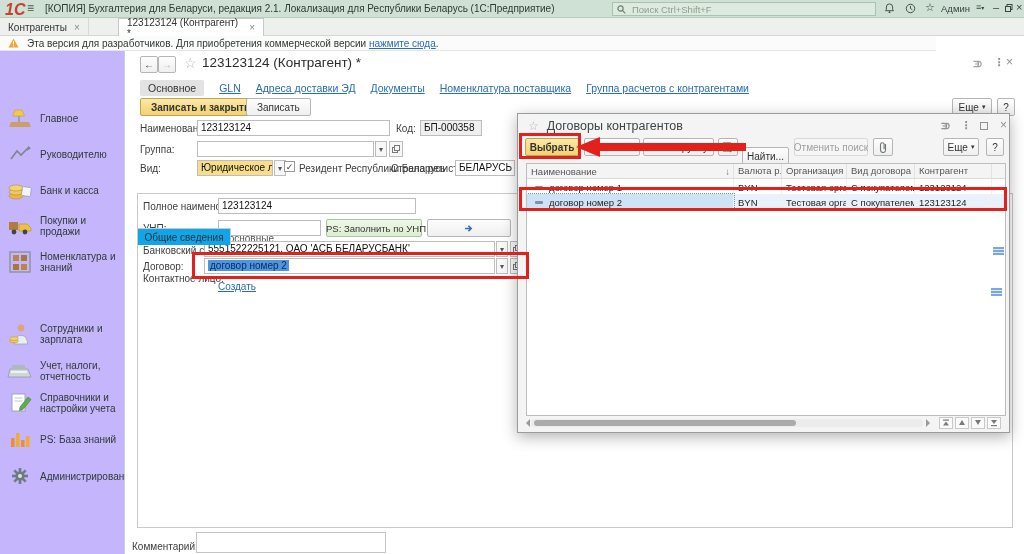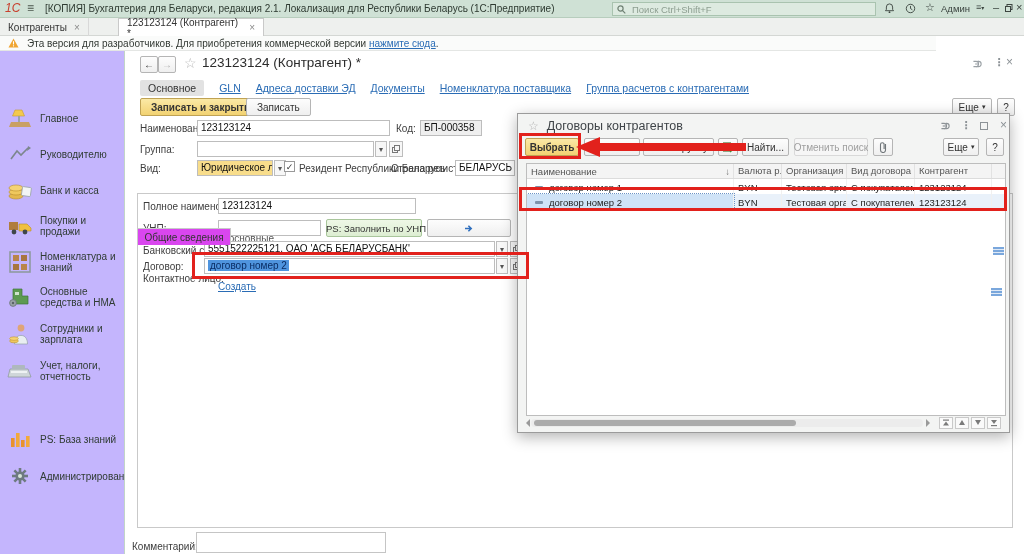--- a/index.html
+++ b/index.html
@@ -3,21 +3,21 @@
 <meta charset="utf-8">
 <style>
   html,body{margin:0;padding:0;background:#888;}
   *{box-sizing:border-box;}
   .screen{position:relative;width:1024px;height:554px;background:#fff;overflow:hidden;
     font-family:"Liberation Sans","DejaVu Sans",sans-serif;font-size:10.5px;color:#333;}
   .abs{position:absolute;}
   .nowrap{white-space:nowrap;}
   
   .topbar{position:absolute;left:0;top:0;width:1024px;height:18px;background:#cfe1d5;border-bottom:1px solid #b7cdbd;}
-  .logo{position:absolute;left:5px;top:1px;font-weight:normal;font-style:italic;font-size:12px;color:#c8402e;}
+  .logo{position:absolute;left:5px;top:1px;font-weight:bold;font-style:italic;font-size:16px;color:#c8402e;}
   .hamburger{position:absolute;left:27px;top:1px;font-size:12px;color:#4a554c;cursor:pointer;}
   .apptitle{position:absolute;left:45px;top:3px;font-size:10px;color:#2e3a31;}
   .searchbox{position:absolute;left:612px;top:2px;width:264px;height:14px;background:#ddeae0;border:1px solid #a9c3af;display:flex;align-items:center;padding:0 4px;}
   .searchbox input{border:none;background:transparent;outline:none;font-size:9.5px;color:#333;width:230px;font-family:inherit;}
   .searchbox input::placeholder{color:#8d9e90;}
   .tb-ico{position:absolute;top:2px;color:#3c4540;font-size:11px;cursor:pointer;}
   .winbtn{position:absolute;top:1px;color:#3c4540;font-size:11px;cursor:pointer;}
   
   .tabbar{position:absolute;left:0;top:18px;width:1024px;height:18px;background:#eef0ee;border-bottom:1px solid #d4d7d4;}
   .tab{position:absolute;top:0;height:18px;display:flex;align-items:center;padding:0 8px;font-size:10px;color:#333;cursor:pointer;}
@@ -35,21 +35,21 @@
   .inp{position:absolute;background:#fff;border:1px solid #bdbdbd;font-size:10px;color:#111;padding:1px 3px;white-space:nowrap;overflow:hidden;}
   .inp.ro{background:#efefef;}
   .btn{position:absolute;background:linear-gradient(#fdfdfd,#efefef);border:1px solid #b5b5b5;border-radius:2px;font-size:10px;color:#333;display:flex;align-items:center;justify-content:center;white-space:nowrap;cursor:pointer;}
   .btn.yellow{background:linear-gradient(#fbe9a6,#f2d272);border-color:#bfa254;font-weight:bold;}
   .btn.green{background:linear-gradient(#eef7e6,#ddeeD2);border-color:#a9c69c;}
   .btn.disabled{color:#9f9f9f;background:#f6f6f6;border-color:#d9d9d9;cursor:default;}
   .link{color:#2a6cb5;text-decoration:underline;cursor:pointer;white-space:nowrap;}
   .pill{background:#e2e2e2;border-radius:2px;padding:2px 8px;color:#333;}
   .ftab{position:absolute;display:flex;align-items:center;justify-content:center;font-size:10px;cursor:pointer;}
   .ftab.inactive{background:#ebebeb;border:1px solid #cfcfcf;height:15px;top:178px;color:#3c3c3c;}
-  .ftab.active{background:#d946ef;border:1px solid #c9c9c9;border-bottom:none;height:17px;top:177px;z-index:2;}
+  .ftab.active{background:#0ea5e9;border:1px solid #c9c9c9;border-bottom:none;height:17px;top:177px;z-index:2;}
   .panel{position:absolute;left:137px;top:193px;width:876px;height:335px;background:#fff;border:1px solid #c9c9c9;}
   .combo-btn{position:absolute;background:#f7f7f7;border:1px solid #bdbdbd;color:#555;font-size:8px;display:flex;align-items:center;justify-content:center;cursor:pointer;}
   .chip{background:#4f94de;color:#0a2d64;padding:0 2px;}
   
   .dialog{position:absolute;left:517px;top:113px;width:493px;height:320px;background:#f3f4f3;border:1px solid #9b9b9b;box-shadow:0 4px 14px rgba(0,0,0,.3);}
   .dlg-title{position:absolute;left:0;top:0;width:100%;height:24px;display:flex;align-items:center;}
   .dlg-title .t{font-size:12.5px;color:#3f4448;margin-left:8px;}
   .dtable{position:absolute;left:8px;top:49px;width:480px;height:253px;background:#fff;border:1px solid #bdbdbd;overflow:hidden;}
   .dhead{display:flex;height:15px;background:#f4f4f4;border-bottom:1px solid #dcdcdc;}
   .dhead .c{font-size:9.5px;color:#555;padding:1px 0 0 4px;border-right:1px solid #e2e2e2;overflow:hidden;white-space:nowrap;align-items:center;}
@@ -179,51 +179,51 @@
         <svg width="24" height="22" viewBox="0 0 24 22">
             <rect x="2" y="1" width="20" height="20" fill="none" stroke="#8f9aa0" stroke-width="1.6"></rect>
             <rect x="5" y="4" width="6" height="6" fill="#b9854a"></rect>
             <rect x="13" y="4" width="6" height="6" fill="#a8763f"></rect>
             <rect x="5" y="13" width="6" height="6" fill="#a8763f"></rect>
             <rect x="13" y="13" width="6" height="6" fill="#b9854a"></rect>
           </svg>
       </span>
       <span class="sblabel">Номенклатура и знаний</span>
     </div>
-    <div class="sbitem" style="top:235px;">
-      <span class="sbicon">
-        <svg width="26" height="22" viewBox="0 0 26 22">
-            <path d="M6 3 h9 v7 h6 v8 H6 Z" fill="#5d9a52" stroke="#41763a" stroke-width="0.7"></path>
-            <rect x="8" y="6" width="4" height="3" fill="#cfe3cc"></rect>
-            <circle cx="6" cy="17" r="3.4" fill="#9aa3a8" stroke="#6b7479" stroke-width="0.8"></circle>
-            <circle cx="6" cy="17" r="1.2" fill="#5b6468"></circle>
-          </svg>
-      </span>
-      <span class="sblabel">Основные средства и НМА</span>
-    </div>
     <div class="sbitem" style="top:272px;">
       <span class="sbicon">
         <svg width="24" height="22" viewBox="0 0 24 22">
             <circle cx="13" cy="5" r="3.4" fill="#dfa477"></circle>
             <path d="M6.5 21 c0-6 3-8.6 6.5-8.6 s6.5 2.6 6.5 8.6 Z" fill="#e8eef1" stroke="#93a0a8" stroke-width="0.7"></path>
             <ellipse cx="6" cy="18" rx="4.4" ry="1.8" fill="#efc85e" stroke="#b98d2a" stroke-width="0.5"></ellipse>
             <ellipse cx="6" cy="15.6" rx="4.4" ry="1.8" fill="#f5d374" stroke="#b98d2a" stroke-width="0.5"></ellipse>
           </svg>
       </span>
       <span class="sblabel">Сотрудники и зарплата</span>
     </div>
     <div class="sbitem" style="top:309px;">
       <span class="sbicon">
         <svg width="26" height="20" viewBox="0 0 26 20">
             <path d="M3 8 h18 l3 8 H1 Z" fill="#cfd6d9" stroke="#8f9aa0" stroke-width="0.8"></path>
             <rect x="5" y="4" width="13" height="4" rx="1" fill="#aeb8bd"></rect>
             <rect x="4" y="10" width="16" height="2" fill="#eef2f3"></rect>
           </svg>
       </span>
       <span class="sblabel">Учет, налоги, отчетность</span>
+    </div>
+    <div class="sbitem" style="top:341px;">
+      <span class="sbicon">
+        <svg width="24" height="22" viewBox="0 0 24 22">
+            <rect x="4" y="2" width="13" height="17" fill="#fdfdfd" stroke="#9aa3a8" stroke-width="0.9"></rect>
+            <line x1="6.5" y1="6" x2="14.5" y2="6" stroke="#c3cacd"></line>
+            <line x1="6.5" y1="9" x2="14.5" y2="9" stroke="#c3cacd"></line>
+            <path d="M12 15 L20 5 L23 7.5 L15 17.5 L11.5 18.6 Z" fill="#5fae4e" stroke="#417a35" stroke-width="0.6"></path>
+          </svg>
+      </span>
+      <span class="sblabel">Справочники и настройки учета</span>
     </div>
     <div class="sbitem" style="top:380px;">
       <span class="sbicon">
         <svg width="20" height="16" viewBox="0 0 20 16">
             <rect x="1" y="7" width="3.6" height="9" fill="#e8922e"></rect>
             <rect x="6" y="2" width="3.6" height="14" fill="#f2a93b"></rect>
             <rect x="11" y="9" width="3.6" height="7" fill="#e8922e"></rect>
             <rect x="16" y="5" width="3.6" height="11" fill="#f2a93b"></rect>
           </svg>
       </span>
@@ -386,21 +386,21 @@
     <div class="btn" style="left:66px;top:24px;width:56px;height:18px;"></div>
     <div class="btn" style="left:125px;top:24px;width:71px;height:18px;justify-content:flex-end;padding-right:5px;overflow:hidden;">
         <span>руппу</span>
       </div>
     <div class="btn" style="left:200px;top:24px;width:20px;height:18px;">
       <svg width="10" height="11" viewBox="0 0 10 11">
           <rect x="0.5" y="0.5" width="7" height="9" fill="#fff" stroke="#8faa86"></rect>
           <path d="M4 8 L9 8 M7 6 L9.5 8 L7 10" fill="none" stroke="#3f8d36" stroke-width="1.2"></path>
         </svg>
     </div>
-    <div class="btn" style="left:224px;top:24px;width:47px;height:18px;">Найти...</div>
+    <div class="btn" style="left:224px;top:33px;width:47px;height:18px;">Найти...</div>
     <div class="btn disabled" style="left:276px;top:24px;width:74px;height:18px;">Отменить поиск</div>
     <div class="btn" style="left:355px;top:24px;width:20px;height:18px;">
       <svg width="8" height="12" viewBox="0 0 8 12">
           <path d="M6.5 3 v6 a2.5 2.5 0 0 1 -5 0 V3.5 a1.8 1.8 0 0 1 3.6 0 V8" fill="none" stroke="#6f7579" stroke-width="1.1"></path>
         </svg>
     </div>
     <div class="btn" style="left:425px;top:24px;width:36px;height:18px;gap:3px;">
         <span>Еще</span>
         <span style="font-size:7px;">▾</span>
       </div>

